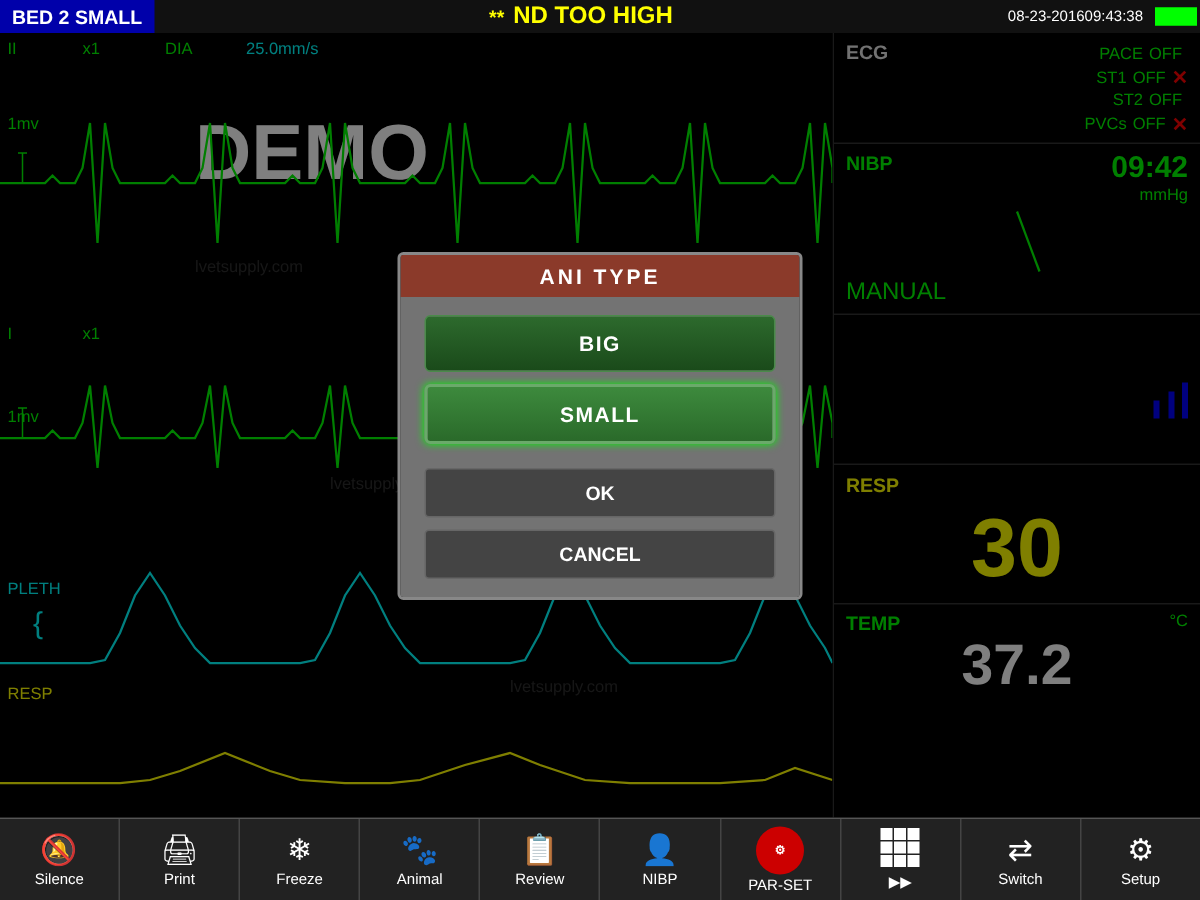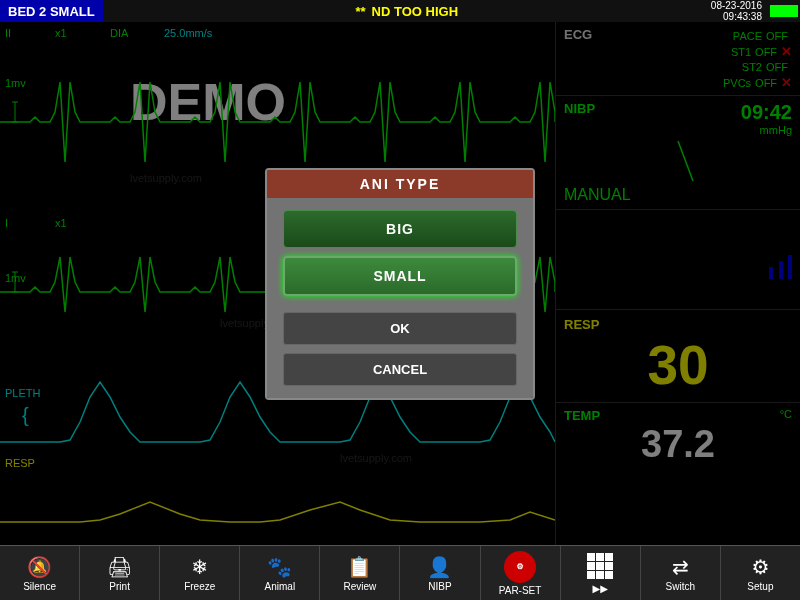--- a/index.html
+++ b/index.html
@@ -33,32 +33,32 @@
       align-items: center;
     }
     #alert-area {
       flex: 1;
       display: flex;
       justify-content: center;
       align-items: center;
     }
     #alert-text {
       color: #ff0;
-      font-size: 13px;
+      font-size: 16px;
       font-weight: bold;
     }
     #alert-stars {
       color: #ff0;
       font-size: 13px;
       font-weight: bold;
       margin-right: 6px;
     }
     #datetime-area {
       display: flex;
-      flex-direction: column;
+      flex-direction: row;
       align-items: flex-end;
       padding-right: 4px;
       justify-content: space-between;
     }
     #date-display {
       color: #fff;
       font-size: 10px;
     }
     #time-display {
       color: #fff;

